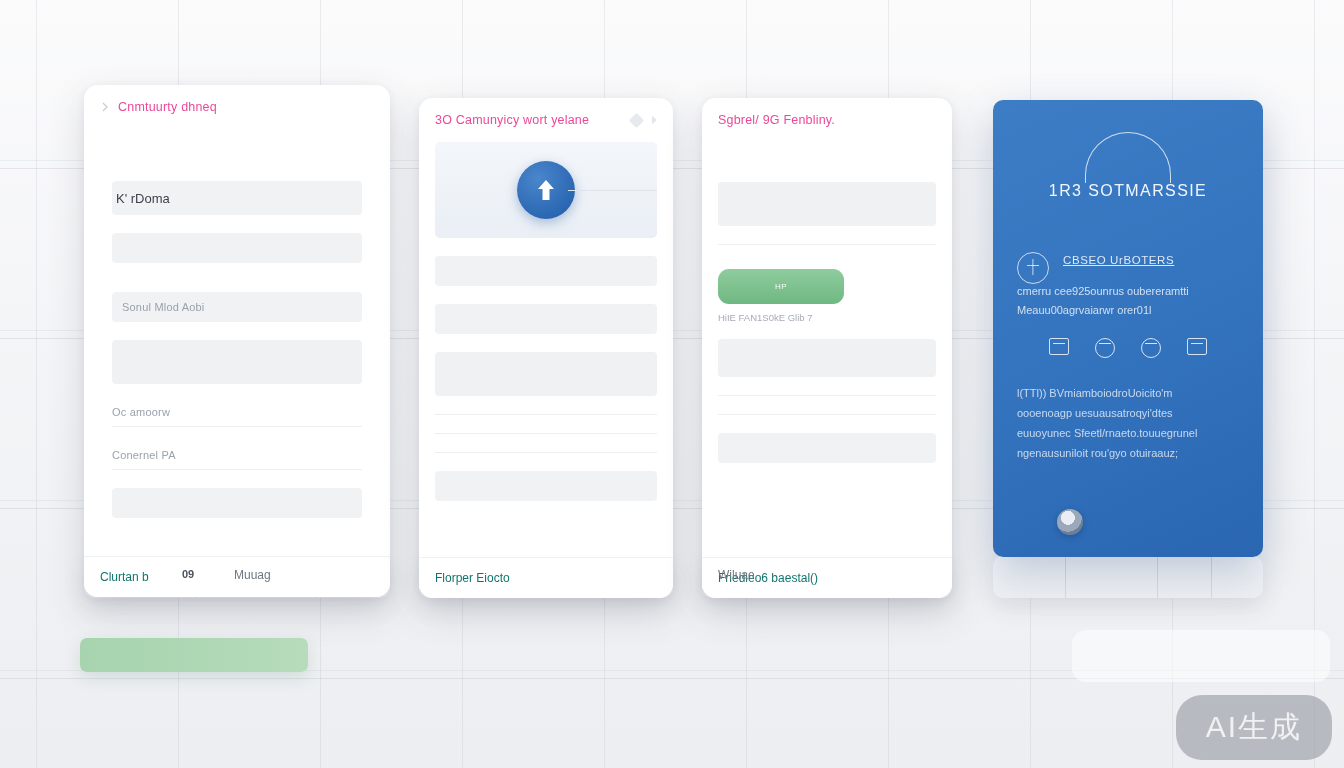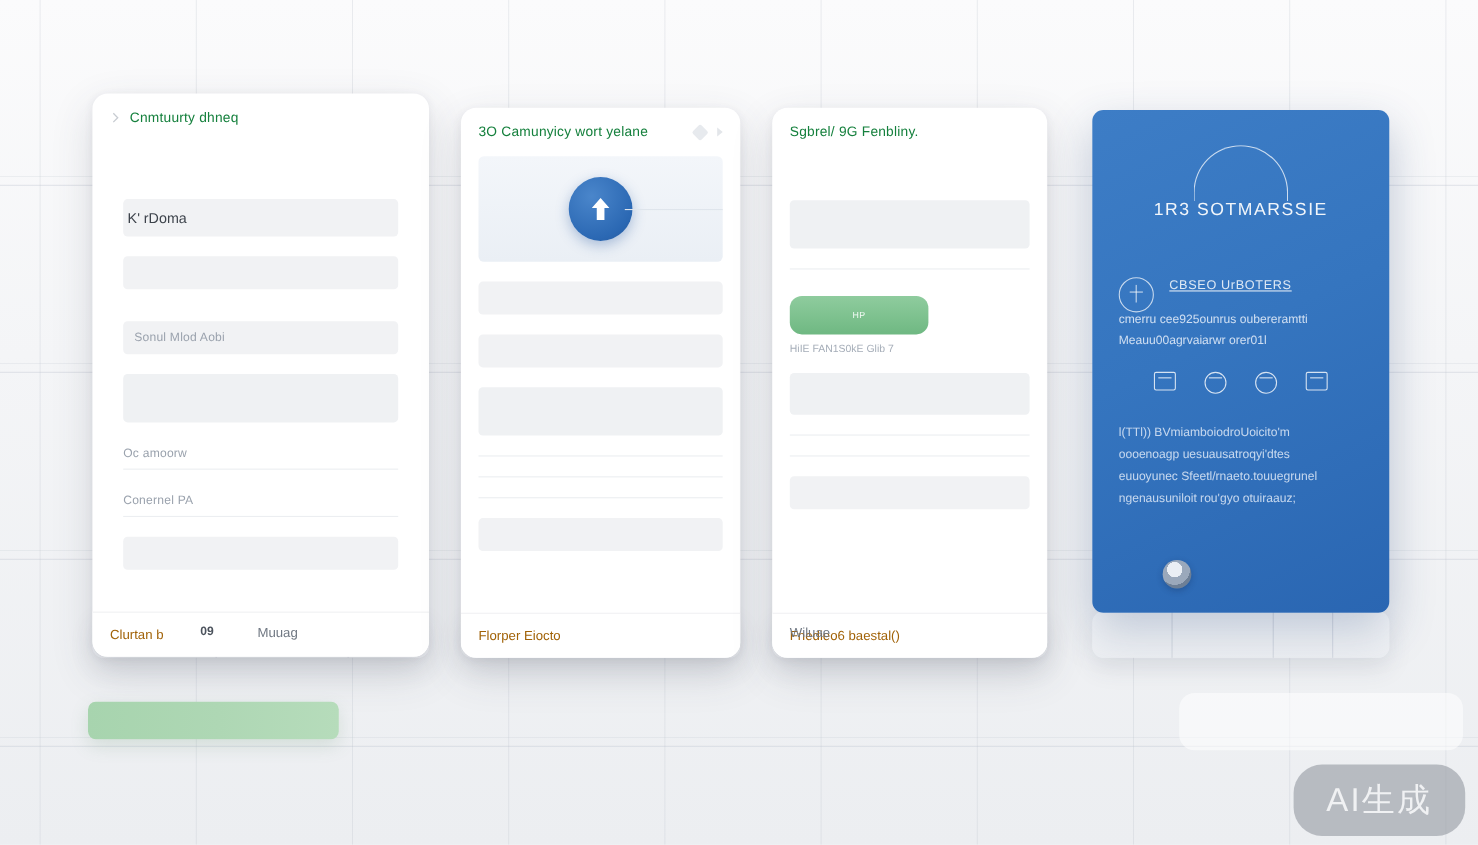--- a/index.html
+++ b/index.html
@@ -25,34 +25,34 @@
   .bg-soft{position:absolute;border-radius:14px;background:rgba(255,255,255,.55);}
 
   
   .stage{position:absolute;inset:0;}
 
   
   .card{position:absolute;background:#ffffff;border-radius:14px;
     box-shadow:0 14px 38px rgba(60,70,90,.16),0 2px 8px rgba(60,70,90,.08);
     overflow:hidden;}
   .card-head{position:relative;height:44px;display:flex;align-items:center;gap:8px;
-    padding:0 16px;color:#15803d;font-size:12.5px;letter-spacing:.2px;}
+    padding:0 16px;color:#ec4899;font-size:12.5px;letter-spacing:.2px;}
   .chev{width:10px;height:10px;flex:none;opacity:.55;}
   .head-right{margin-left:auto;display:flex;align-items:center;gap:10px;opacity:.4;}
   .diamond{width:11px;height:11px;background:#c3cad4;transform:rotate(45deg);border-radius:2px;}
   .caret{width:0;height:0;border-left:5px solid #b9c0ca;border-top:4px solid transparent;border-bottom:4px solid transparent;}
 
   .rowbar{height:30px;border-radius:4px;background:#f1f2f4;margin:0 0 18px 0;}
   .rowbar.wide{background:#eff1f3;}
   .rowline{height:1px;background:#eceef1;margin:0 0 18px 0;}
   .rowtext{font-size:11px;color:#9aa2ad;letter-spacing:.2px;white-space:nowrap;
     overflow:hidden;text-overflow:ellipsis;}
   .card-foot{position:absolute;left:0;right:0;bottom:0;height:40px;
     display:flex;align-items:center;padding:0 16px;
-    font-size:12px;color:#a16207;border-top:1px solid #f0f1f3;background:#fff;text-align:center;}
+    font-size:12px;color:#0f766e;border-top:1px solid #f0f1f3;background:#fff;text-align:center;}
 
   
   #card1{left:84px;top:85px;width:306px;height:512px;}
   #card1 .body{position:absolute;left:0;right:0;top:44px;bottom:40px;}
   .pad{padding:18px 28px 0 28px;}
   .hl{font-size:13px;color:#3d434b;}
 
   
   #card2{left:419px;top:98px;width:254px;height:500px;}
   #card2 .hero{height:96px;margin:0 0 18px 0;border-radius:5px;

